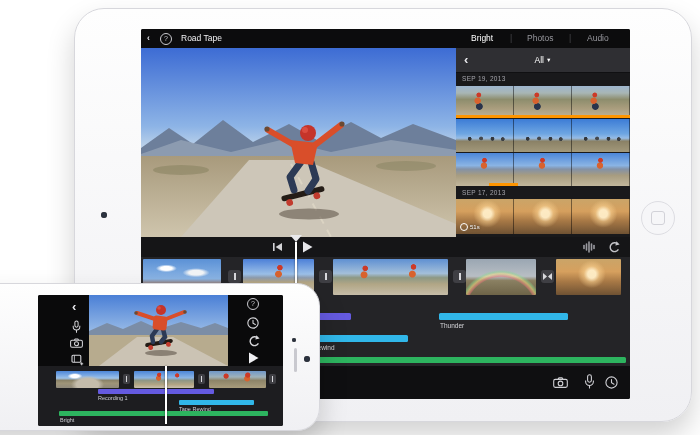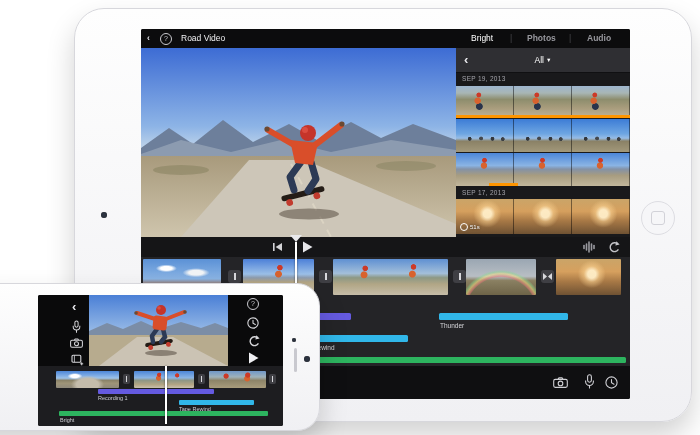--- a/index.html
+++ b/index.html
@@ -17,21 +17,21 @@
                  border:1px solid #d2d2d8;border-radius:3px;display:block;}
   .slit{position:absolute;background:#c9c9cf;border-radius:2px;}
   .screen{position:absolute;background:#000;overflow:hidden;border-radius:2px;}
   
   #ipad .screen{left:66px;top:20px;width:489px;height:370px;}
   .navbar{position:absolute;left:0;top:0;width:489px;height:19px;background:#0c0c0d;color:#f1f1f3;}
   .navbar .t{position:absolute;top:0;height:19px;line-height:19px;font-size:8.5px;}
   .help-circle{position:absolute;width:10px;height:10px;border:1px solid #c9c9ce;border-radius:50%;
                color:#c9c9ce;font-size:7px;line-height:10px;text-align:center;}
   .chev{color:#e8e8ec;font-size:13px;font-weight:bold;line-height:19px;}
-  .tab-inactive{color:#97979d;font-weight:bold;} .tab-sep{color:#48484d;}
+  .tab-inactive{color:#97979d;} .tab-sep{color:#48484d;}
   
   .media{position:absolute;left:315px;top:19px;width:174px;height:189px;background:#19191b;}
   .media-hd{position:absolute;left:0;top:0;width:174px;height:24px;background:#2f2f33;
             border-bottom:1px solid #101012;}
   .media-hd .chev{position:absolute;left:8px;top:2px;}
   .filter{position:absolute;left:0;top:0;width:174px;height:24px;line-height:24px;text-align:center;
           color:#fff;font-size:8.5px;}
   .filter .dd{font-size:5.5px;vertical-align:1px;margin-left:2px;}
   .date-row{position:absolute;left:0;width:174px;height:13px;line-height:13px;color:#a4a4ab;
             font-size:6.5px;padding-left:6px;letter-spacing:.3px;box-sizing:border-box;}
@@ -111,21 +111,21 @@
   <div class="cam-dot" style="left:26px;top:203px;width:6px;height:6px;"></div>
   <div class="home-btn" style="left:566px;top:192px;width:32px;height:32px;">
       <span></span>
     </div>
 
   <div class="screen">
 
     <div class="navbar">
       <span class="t chev" style="left:6px;">‹</span>
       <span class="help-circle" style="left:19px;top:4px;">?</span>
-      <span class="t" style="left:40px;">Road Video</span>
+      <span class="t" style="left:40px;">Road Tape</span>
       <span class="t" style="left:330px;color:#fff;">Bright</span>
       <span class="t tab-sep" style="left:369px;">|</span>
       <span class="t tab-inactive" style="left:386px;">Photos</span>
       <span class="t tab-sep" style="left:428px;">|</span>
       <span class="t tab-inactive" style="left:446px;">Audio</span>
     </div>
 
     <svg class="abs" style="left:0;top:19px;" width="315" height="189" viewBox="0 0 315 189">
       <defs>
         <linearGradient id="sky" x1="0" y1="0" x2="0" y2="1">

